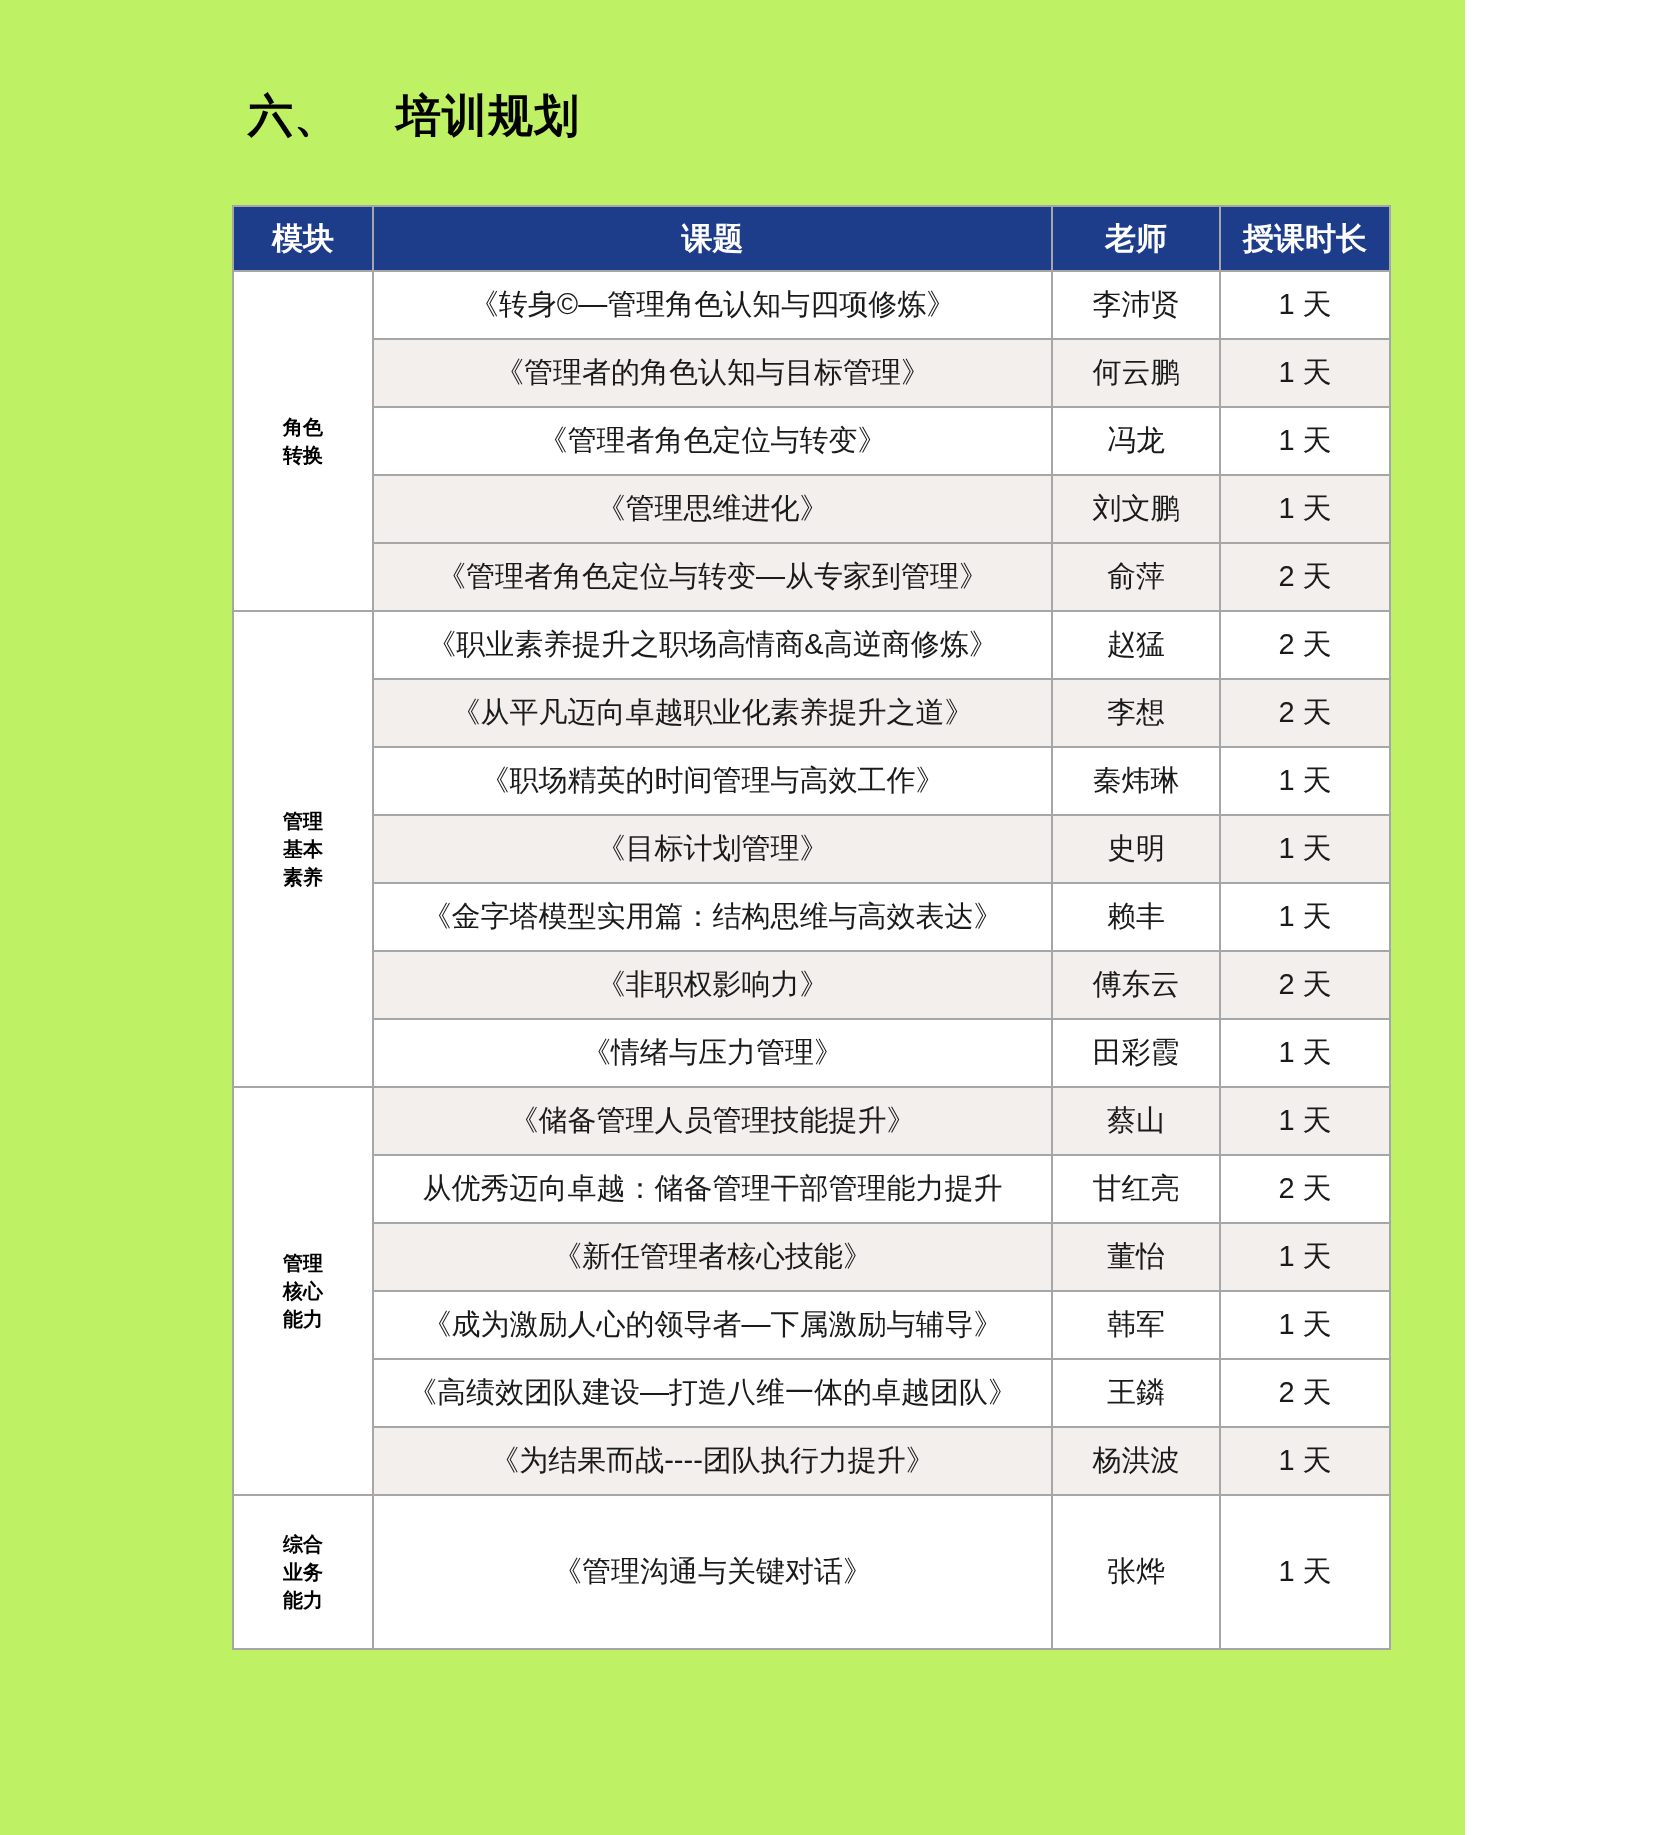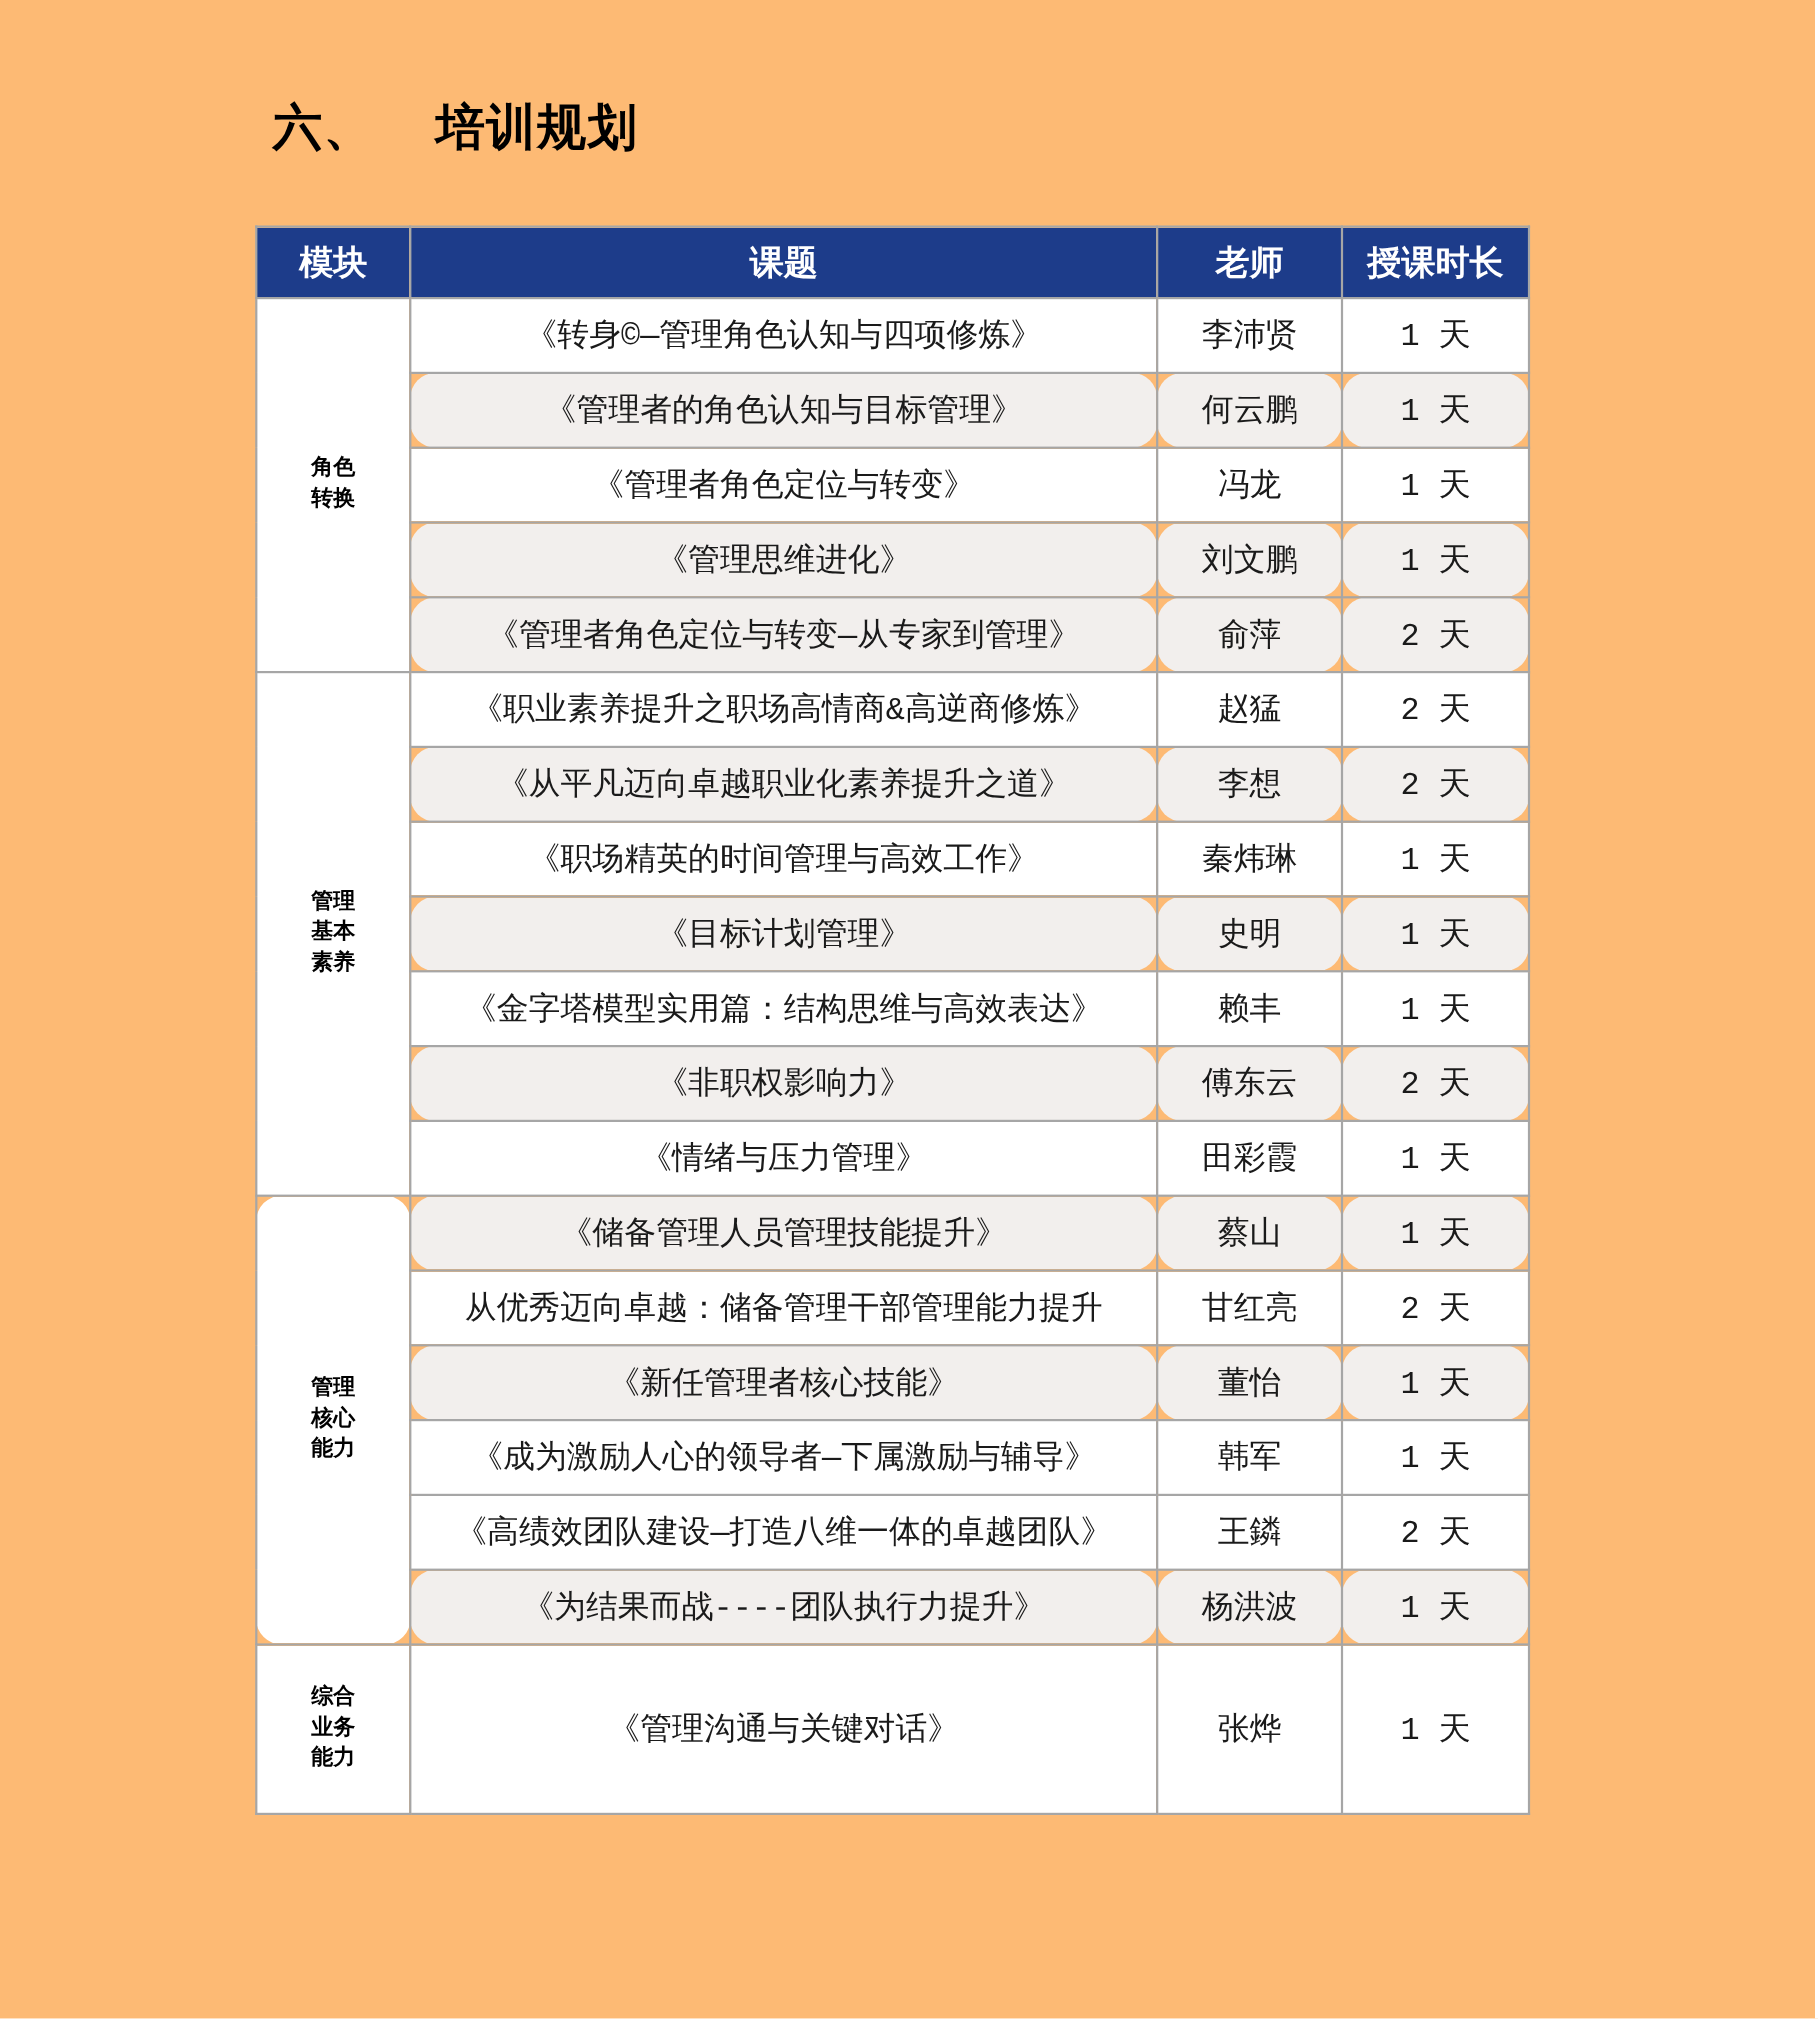--- a/index.html
+++ b/index.html
@@ -1,21 +1,21 @@
 <!DOCTYPE html>
 <html><head>
 <meta charset="utf-8">
 <style>
   html, body { margin: 0; padding: 0; background: #ffffff; }
   .page {
     position: relative;
-    width: 1650px;
+    width: 1465px;
     height: 1835px;
-    background: #fdba74;
-    font-family: Liberation Mono, monospace;
+    background: #bef264;
+    font-family: Liberation Sans, sans-serif;
     color: #1a1a1a;
     overflow: hidden;
   }
   .doc-title {
     position: absolute;
     left: 248px;
     top: 86px;
     font-size: 45px;
     font-weight: bold;
     color: #000000;
@@ -45,21 +45,21 @@
     color: #ffffff;
     font-size: 31px;
     font-weight: bold;
     height: 63px;
   }
   tbody td {
     font-size: 29px;
     height: 66px;
     background: #ffffff;
   }
-  tbody tr.shaded td { background: #f2efed; border-radius: 23px; }
+  tbody tr.shaded td { background: #f2efed; }
   tbody tr.tall td { height: 152px; text-align: center; }
   td.module-cell {
     font-weight: bold;
     font-size: 20px;
     line-height: 1.4;
     background: #ffffff !important;
     color: #000000;
   }
   .footnote {
     position: absolute;

